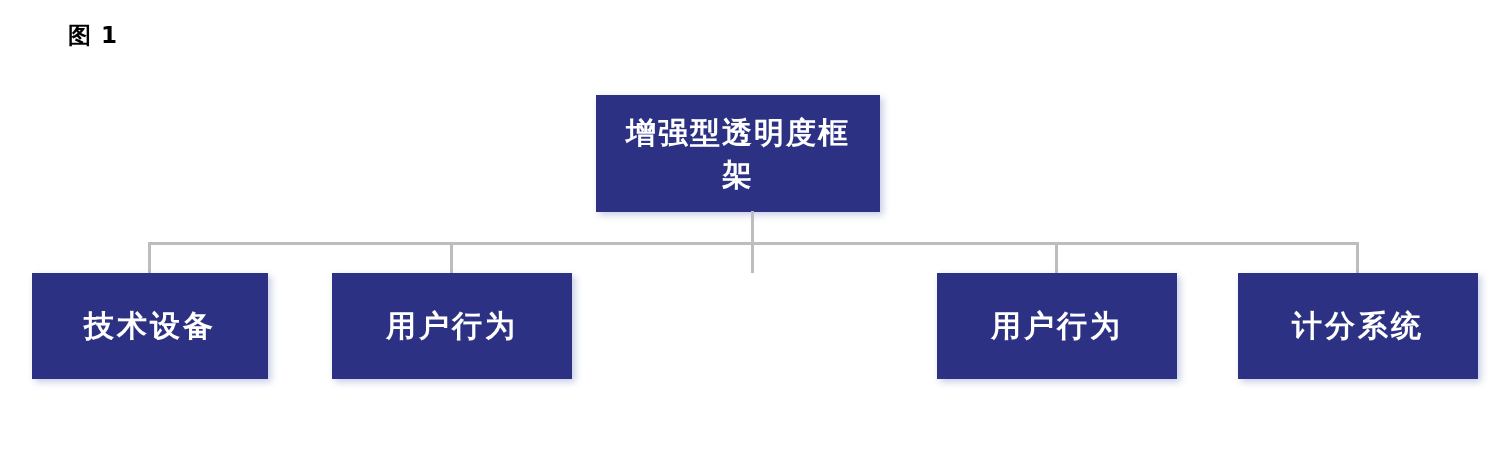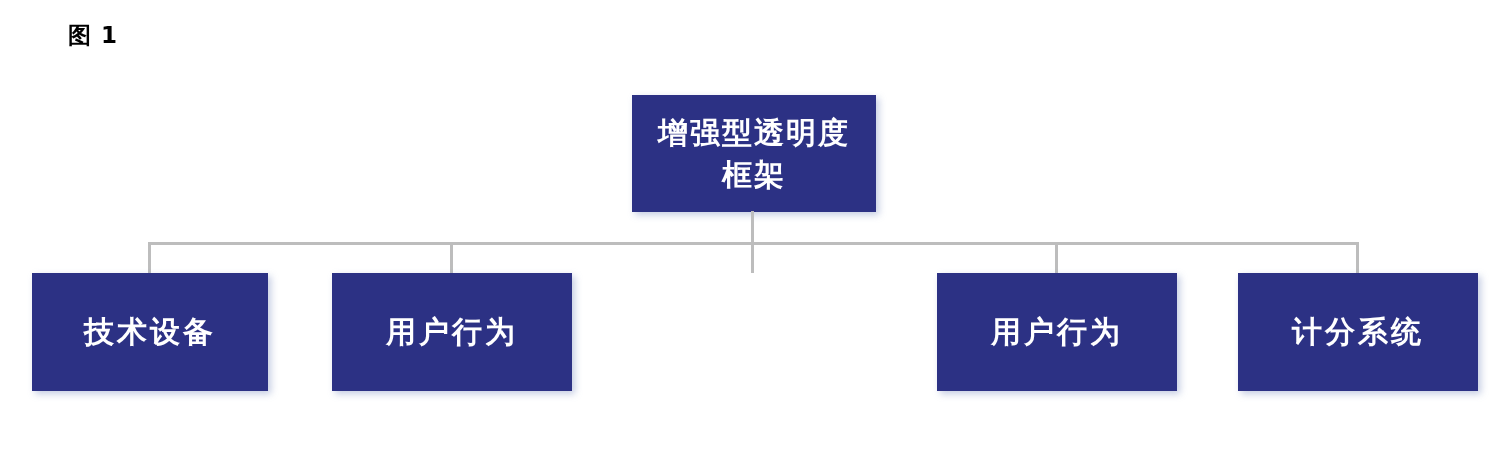--- a/index.html
+++ b/index.html
@@ -36,32 +36,32 @@
     background: var(--node-fill);
     color: var(--node-text);
     font-weight: bold;
     display: flex;
     align-items: center;
     justify-content: center;
     text-align: center;
     box-shadow: 3px 3px 7px rgba(110, 130, 185, 0.40);
   }
   .node.root {
-    left: 632px;
+    left: 596px;
     top: 95px;
-    width: 244px;
+    width: 284px;
     height: 117px;
     font-size: 30px;
     line-height: 1.4;
     letter-spacing: 2px;
     padding: 12px 20px;
   }
   .node.child {
     top: 273px;
-    height: 118px;
+    height: 106px;
     width: 240px;
     font-size: 30px;
     letter-spacing: 3px;
   }
   .connector {
     position: absolute;
     background: var(--connector);
   }
   .connector.h { height: 3px; }
   .connector.v { width: 3px; }

